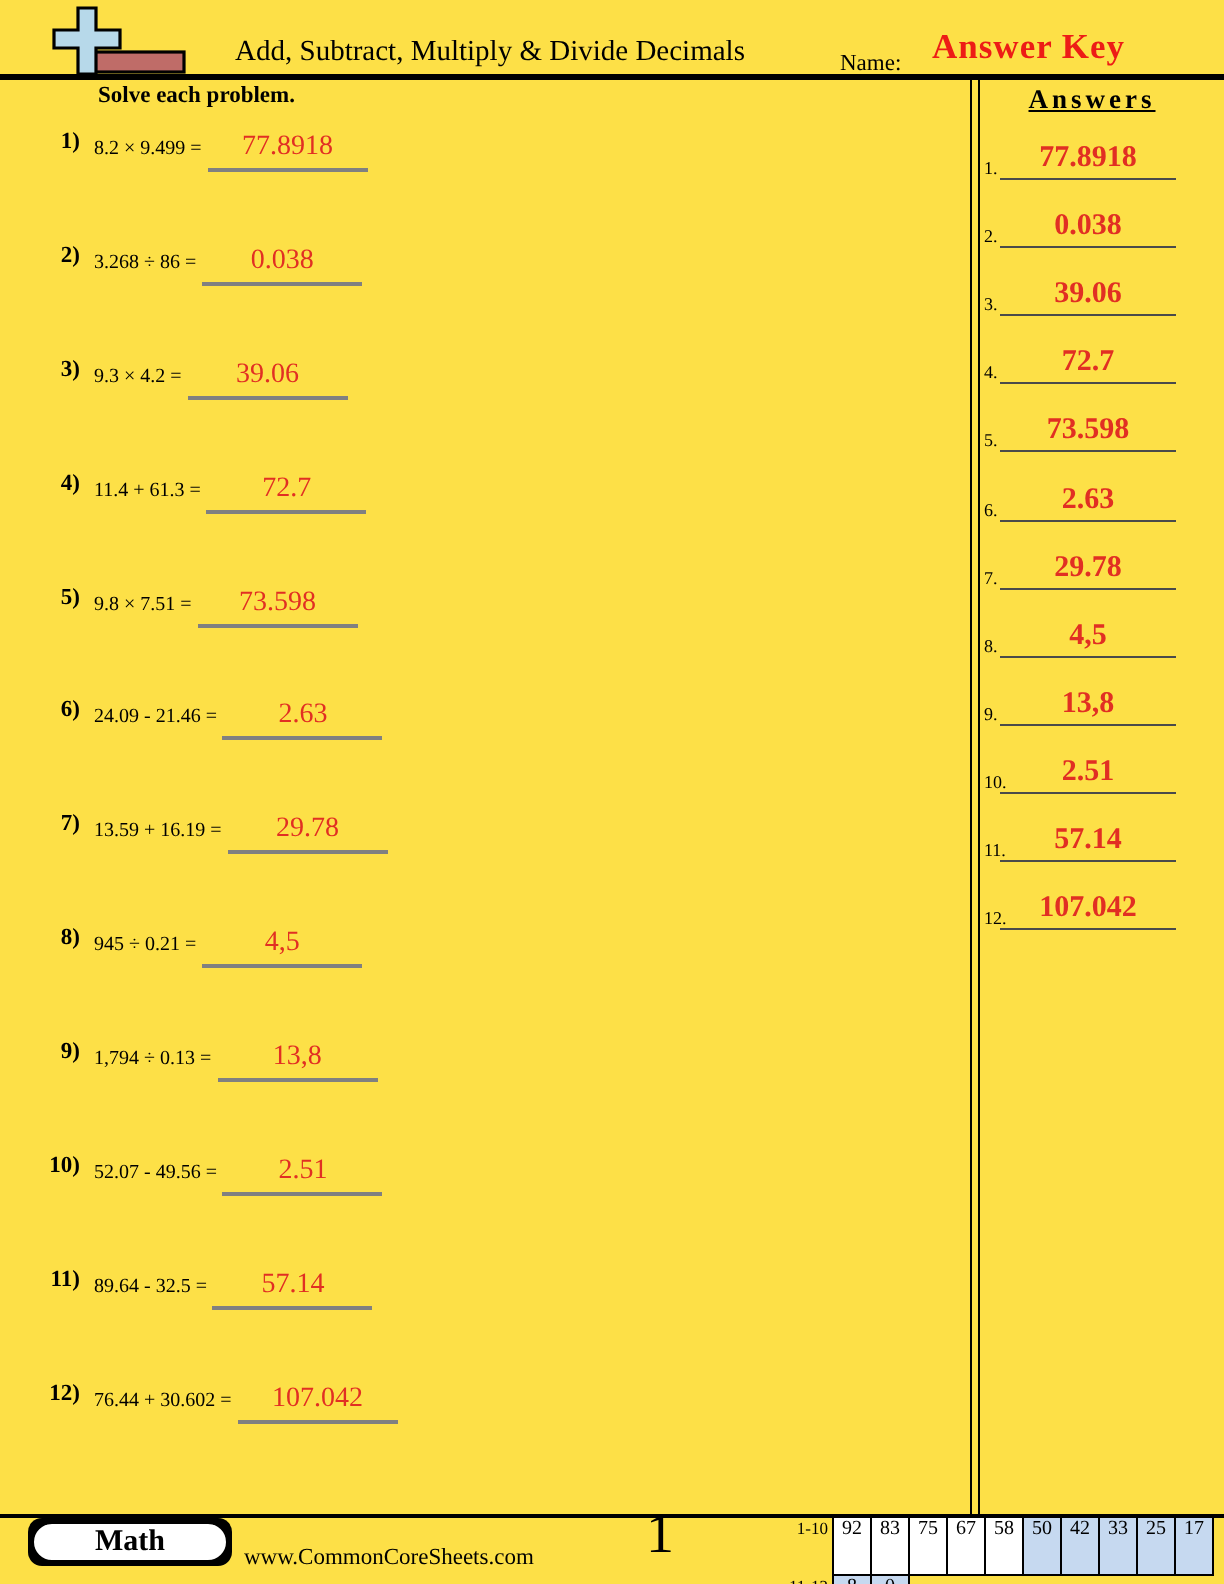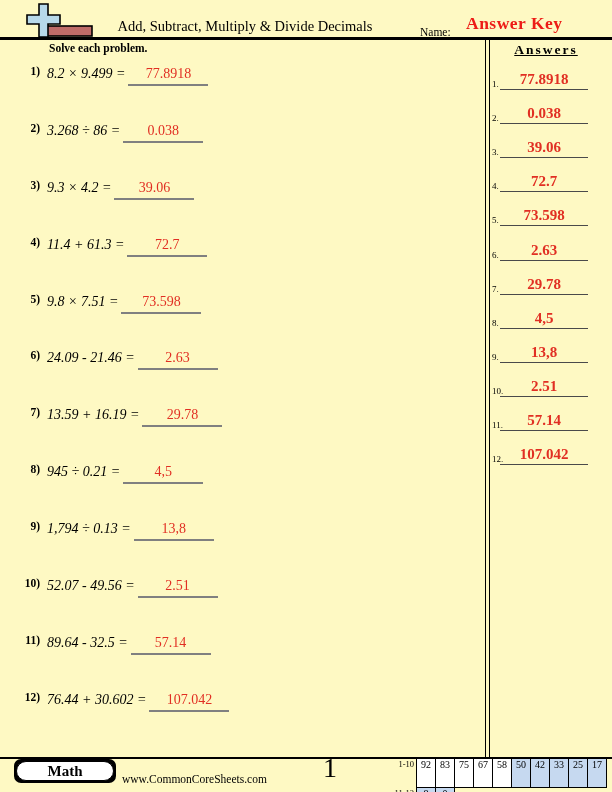--- a/index.html
+++ b/index.html
@@ -1,17 +1,17 @@
 <!DOCTYPE html>
 <html style="--ans-red: #e12f23; --key-red: #ed1c16; --cell-blue: #c6d9f0;"><head>
 <meta charset="utf-8">
 <style>
   html,body{margin:0;padding:0;background:#fff;}
   .page{
-    position:relative;width:612px;height:792px;background:#fef9c3;overflow:hidden;
+    position:relative;width:612px;height:792px;background:#fde047;overflow:hidden;
     font-family:"Liberation Serif",serif;color:#000;
   }
   
   .logo{position:absolute;left:26px;top:3px;}
   .title{position:absolute;left:100px;top:18px;width:290px;text-align:center;font-size:14.5px;white-space:nowrap;}
   .name-label{position:absolute;left:420px;top:26px;font-size:11.5px;}
   .answer-key{position:absolute;left:466px;top:13px;font-size:17.5px;font-weight:bold;color:var(--key-red);letter-spacing:.5px;white-space:nowrap;}
   .header-rule{position:absolute;left:0;top:37px;width:612px;height:3px;background:#000;}
   .instructions{position:absolute;left:10px;top:42px;font-size:11.5px;font-weight:bold;margin-left:39px;}
   
@@ -22,21 +22,21 @@
   .answers-list{position:absolute;left:490px;top:56px;width:118px;}
   .ans-row{position:relative;height:34.1px;}
   .ans-num{position:absolute;left:2px;bottom:1px;font-size:9px;}
   .ans-box{position:absolute;left:10px;right:20px;bottom:0;border-bottom:1.5px solid #4a4a4a;
          text-align:center;font-weight:bold;font-size:15px;color:var(--ans-red);padding-bottom:1px;white-space:nowrap;}
   
   .problems{position:absolute;left:20px;top:64px;width:440px;}
   .problem{position:relative;height:56.9px;white-space:nowrap;}
   .pnum{display:inline-block;width:20px;text-align:right;font-weight:bold;font-size:11.5px;
         margin-right:7px;position:relative;top:-3px;}
-  .pexpr{font-size:14px;font-style:italic;}
+  .pexpr{font-size:10px;}
   .pans{display:inline-block;min-width:62px;padding:0 9px 2px;margin-left:3px;
         border-bottom:2px solid #808080;text-align:center;color:var(--ans-red);font-size:14px;}
   
   .footer-rule{position:absolute;left:0;top:757px;width:612px;height:2px;background:#000;}
   .math-badge{position:absolute;left:14px;top:759px;width:102px;height:24px;background:#000;border-radius:7px;}
   .math-pill{position:absolute;left:2px;top:2px;right:2px;bottom:2px;background:#fff;
         border:1.5px solid #000;border-radius:12px;display:flex;align-items:center;justify-content:center;
         font-weight:bold;font-size:15px;box-sizing:border-box;}
   .website{position:absolute;left:122px;top:773px;font-size:11.5px;}
   .page-num{position:absolute;left:300px;top:752px;width:60px;text-align:center;font-size:28px;}

